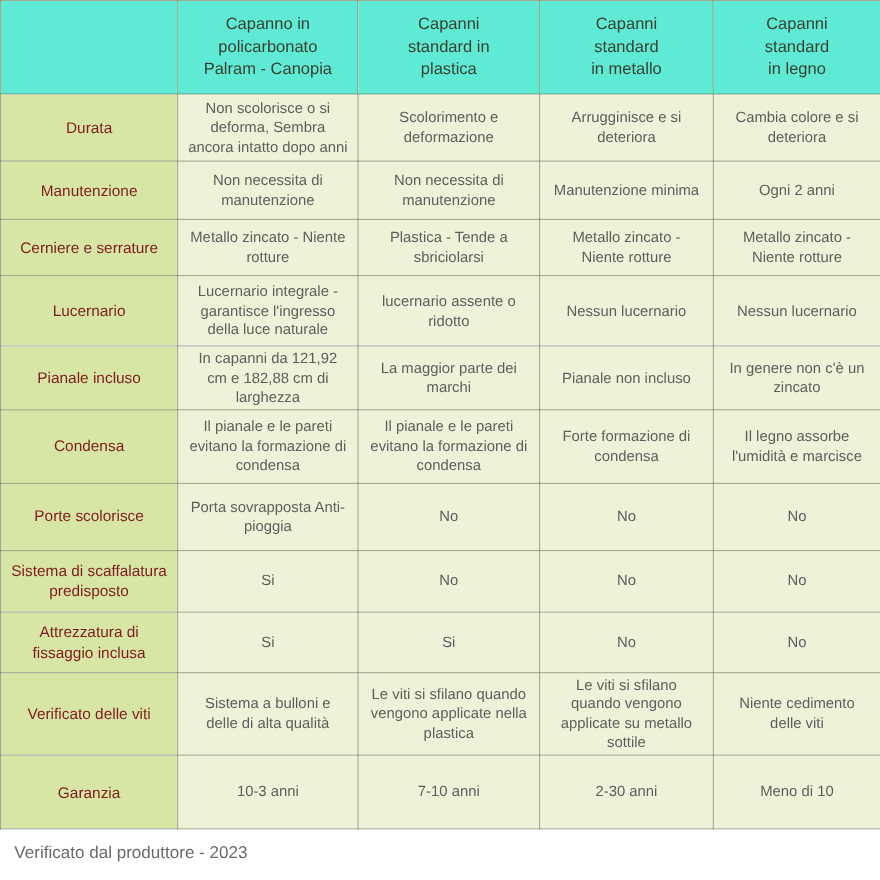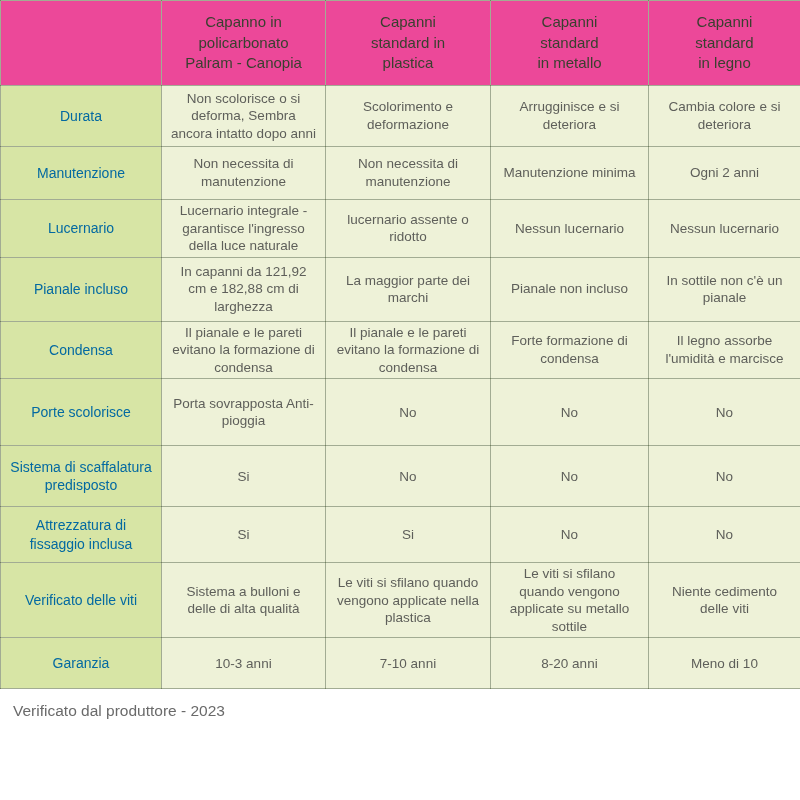--- a/index.html
+++ b/index.html
@@ -22,33 +22,33 @@
   }
   table.comparison th,
   table.comparison td {
     border: 1px solid rgba(70, 90, 40, 0.5);
     text-align: center;
     vertical-align: middle;
     overflow: hidden;
   }
   
   thead th {
-    background: #ec4899;
+    background: #5eead4;
     color: #39402f;
     font-size: 15px;
     font-weight: 500;
     line-height: 1.38;
     white-space: pre-line;
     height: 84px;
     padding: 0 6px;
   }
   
   tbody th {
     background: #d7e5a5;
-    color: #0369a1;
+    color: #7f1d1d;
     font-size: 14px;
     font-weight: 500;
     line-height: 1.32;
     padding: 0 6px;
   }
   
   tbody td {
     background: #eef2d8;
     color: #5e5f5a;
     font-size: 13.5px;
@@ -115,32 +115,39 @@
         <td>Cambia colore e si deteriora</td>
       </tr>
       <tr>
         <th>Manutenzione</th>
         <td>Non necessita di manutenzione</td>
         <td>Non necessita di manutenzione</td>
         <td>Manutenzione minima</td>
         <td>Ogni 2 anni</td>
       </tr>
       <tr>
+        <th>Cerniere e serrature</th>
+        <td>Metallo zincato - Niente rotture</td>
+        <td>Plastica - Tende a sbriciolarsi</td>
+        <td>Metallo zincato - Niente rotture</td>
+        <td>Metallo zincato - Niente rotture</td>
+      </tr>
+      <tr>
         <th>Lucernario</th>
         <td>Lucernario integrale - garantisce l'ingresso della luce naturale</td>
         <td>lucernario assente o ridotto</td>
         <td>Nessun lucernario</td>
         <td>Nessun lucernario</td>
       </tr>
       <tr>
         <th>Pianale incluso</th>
         <td>In capanni da 121,92 cm e 182,88 cm di larghezza</td>
         <td>La maggior parte dei marchi</td>
         <td>Pianale non incluso</td>
-        <td>In sottile non c'è un pianale</td>
+        <td>In genere non c'è un zincato</td>
       </tr>
       <tr>
         <th>Condensa</th>
         <td>Il pianale e le pareti evitano la formazione di condensa</td>
         <td>Il pianale e le pareti evitano la formazione di condensa</td>
         <td>Forte formazione di condensa</td>
         <td>Il legno assorbe l'umidità e marcisce</td>
       </tr>
       <tr>
         <th>Porte scolorisce</th>
@@ -167,20 +174,20 @@
         <th>Verificato delle viti</th>
         <td>Sistema a bulloni e delle di alta qualità</td>
         <td>Le viti si sfilano quando vengono applicate nella plastica</td>
         <td>Le viti si sfilano quando vengono applicate su metallo sottile</td>
         <td>Niente cedimento delle viti</td>
       </tr>
       <tr>
         <th>Garanzia</th>
         <td>10-3 anni</td>
         <td>7-10 anni</td>
-        <td>8-20 anni</td>
+        <td>2-30 anni</td>
         <td>Meno di 10</td>
       </tr>
     </tbody>
   </table>
 
   <div class="footer-note">Verificato dal produttore - 2023</div>
 </div>
 
 </body></html>

